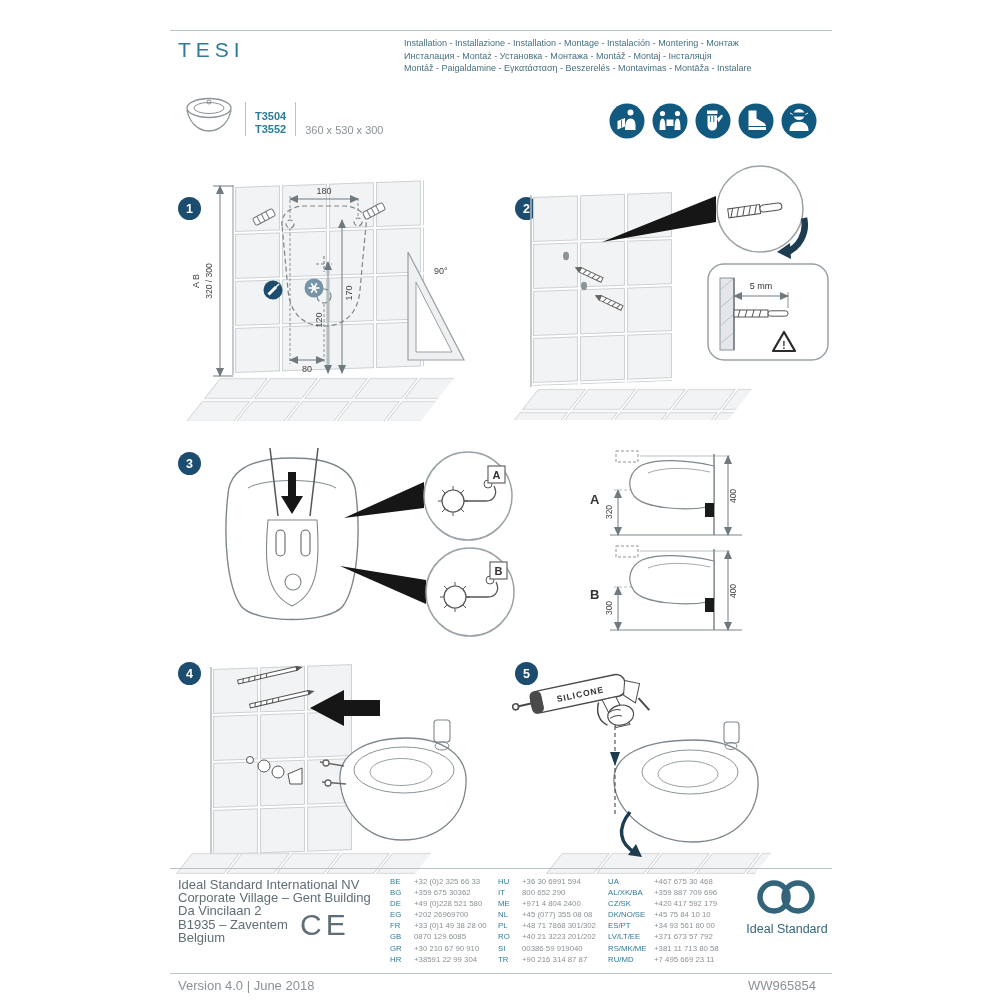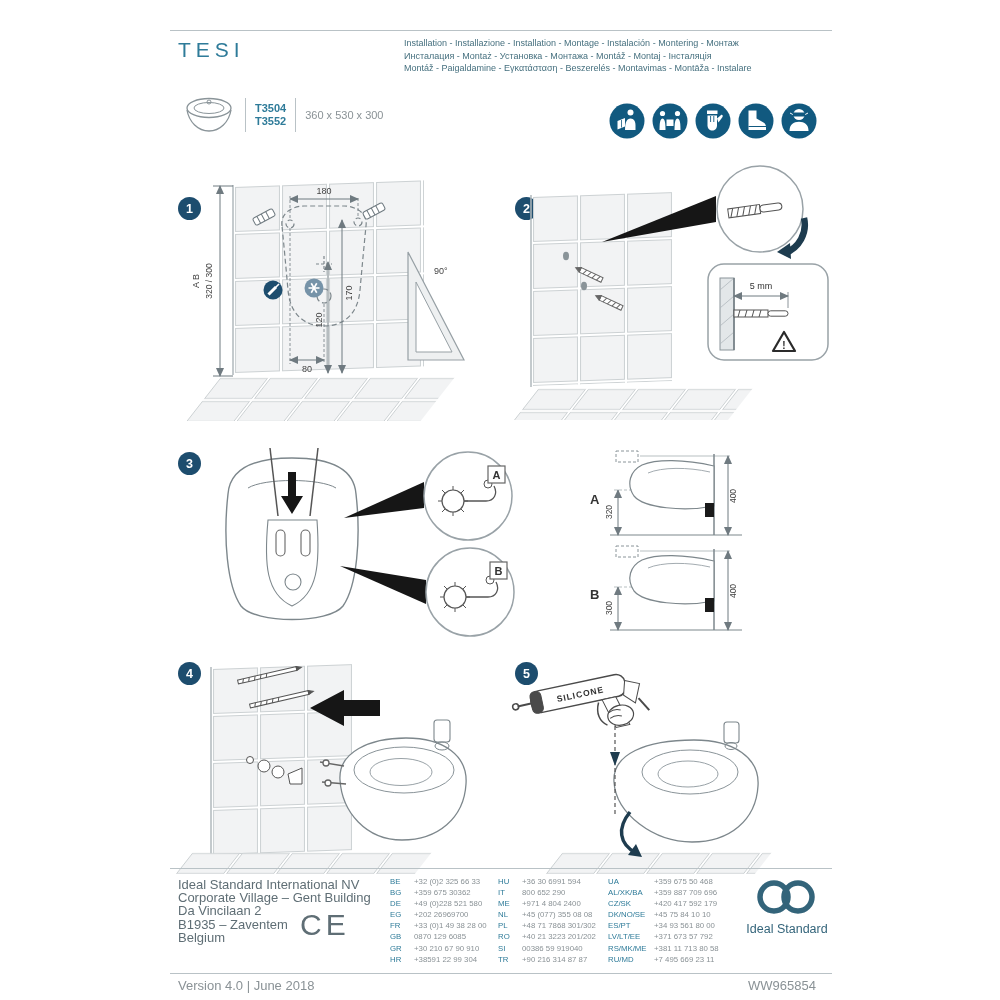--- a/index.html
+++ b/index.html
@@ -31,21 +31,21 @@
 <div class="page">
 
   <div class="rule" style="left:170px;top:30px;width:662px"></div>
   <div class="title" style="left:178px;top:38px">TESI</div>
   <div class="langs" style="left:404px;top:37px;width:432px">
     <div>Installation - Installazione - Installation - Montage - Instalación - Montering - Монтаж</div>
     <div>Инсталация - Montaż - Установка - Монтажа - Montáž - Montaj - Інсталяція</div>
     <div>Montáž - Paigaldamine - Εγκατάσταση - Beszerelés - Montavimas - Montāža - Instalare</div>
   </div>
 
-  <div class="abs" style="left:182px;top:94px;display:flex;align-items:center;gap:9px">
+  <div class="abs" style="left:182px;top:94px;display:flex;align-items:flex-end;gap:9px">
     <svg width="54" height="42" viewBox="0 0 54 42">
       <ellipse cx="27" cy="14" rx="22" ry="9.5" fill="#fff" stroke="#8a9499" stroke-width="1.3"></ellipse>
       <ellipse cx="27" cy="14" rx="15" ry="5.5" fill="none" stroke="#8a9499" stroke-width="1"></ellipse>
       <circle cx="27" cy="8" r="2" fill="none" stroke="#8a9499" stroke-width="1"></circle>
       <path d="M5,16 C7,28 16,37 27,37 C38,37 47,28 49,16" fill="none" stroke="#8a9499" stroke-width="1.3"></path>
     </svg>
     <div class="vdiv"></div>
     <div class="codes">
       <div>T3504</div>
       <div>T3552</div>
@@ -509,21 +509,21 @@
       </div>
     <div class="row">
         <span class="cc">TR</span>
         <span class="num">+90 216 314 87 87</span>
       </div>
   </div>
 
   <div class="phonecol wide" style="left:608px;top:876px">
     <div class="row">
         <span class="cc">UA</span>
-        <span class="num">+359 675 50 468</span>
+        <span class="num">+467 675 30 468</span>
       </div>
     <div class="row">
         <span class="cc">AL/XK/BA</span>
         <span class="num">+359 887 709 696</span>
       </div>
     <div class="row">
         <span class="cc">CZ/SK</span>
         <span class="num">+420 417 592 179</span>
       </div>
     <div class="row">

